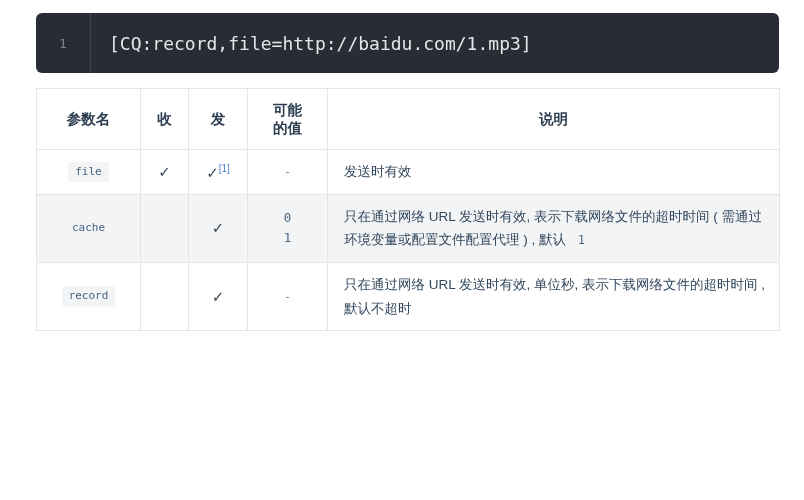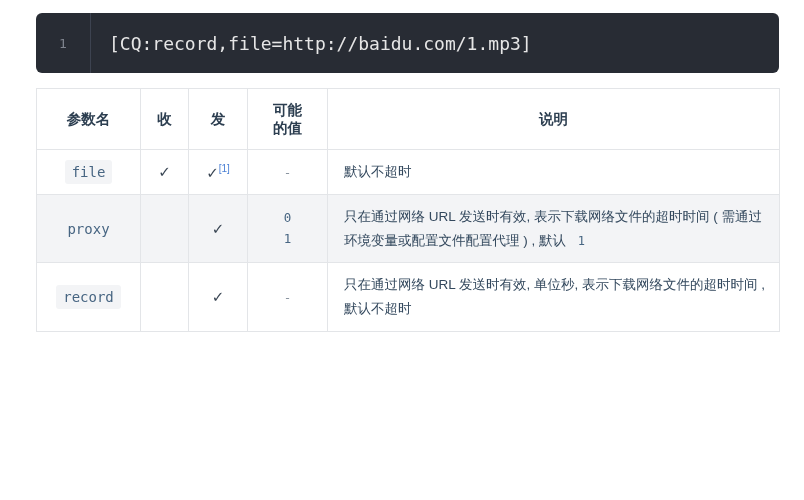--- a/index.html
+++ b/index.html
@@ -100,21 +100,21 @@
 
   td.c-name   { text-align: center; }
   td.c-recv,
   td.c-send,
   td.c-values { text-align: center; }
   td.c-desc   { text-align: left; padding-left: 16px; padding-right: 14px; line-height: 1.75; color: #34495e; font-size: 13.5px; }
 
   .chip {
     display: inline-block;
     font-family: "DejaVu Sans Mono", "Liberation Mono", monospace;
-    font-size: 14px;
+    font-size: 11px;
     color: #476582;
     background: #f3f4f6;
     border-radius: 3px;
     padding: 3px 7px;
     line-height: 1.3;
   }
   
   .c-desc .chip { padding: 2px 6px; font-size: 12px; margin: 0 2px; }
 
   .vals {
@@ -177,24 +177,24 @@
         </th>
         <th>说明</th>
       </tr>
     </thead>
     <tbody id="table-body">
         <tr>
           <td class="c-name"><span class="chip">file</span></td>
           <td class="c-recv"><span class="check">✓</span></td>
           <td class="c-send"><span class="check">✓</span><a class="fn" href="#">[1]</a></td>
           <td class="c-values"><span class="dash">-</span></td>
-          <td class="c-desc"><span>默认不超时</span></td>
+          <td class="c-desc"><span>发送时有效</span></td>
         </tr>
         <tr>
-          <td class="c-name"><span class="chip">proxy</span></td>
+          <td class="c-name"><span class="chip">cache</span></td>
           <td class="c-recv"></td>
           <td class="c-send"><span class="check">✓</span></td>
           <td class="c-values"><span class="vals"><span>0</span><span>1</span></span></td>
           <td class="c-desc"><span>只在通过网络 URL 发送时有效, 表示下载网络文件的超时时间 ( 需通过环境变量或配置文件配置代理 ) , 默认 </span><span class="chip">1</span></td>
         </tr>
         <tr>
           <td class="c-name"><span class="chip">record</span></td>
           <td class="c-recv"></td>
           <td class="c-send"><span class="check">✓</span></td>
           <td class="c-values"><span class="dash">-</span></td>

